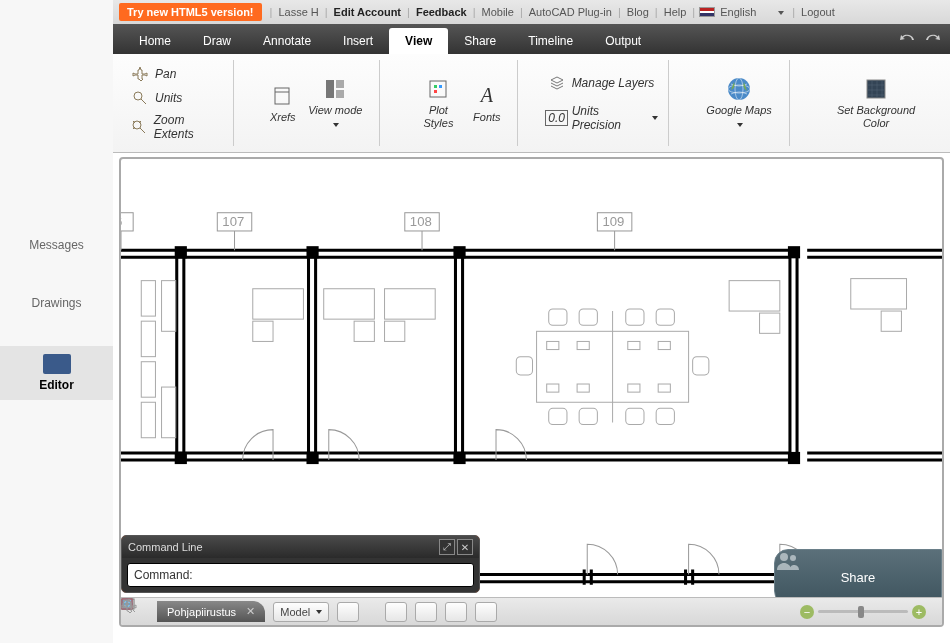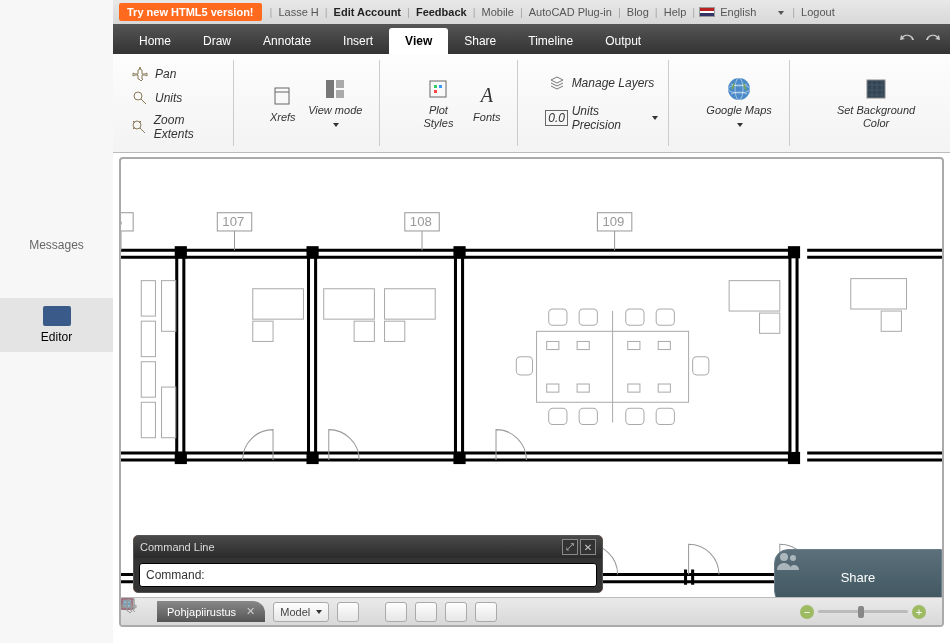--- a/index.html
+++ b/index.html
@@ -1,21 +1,21 @@
 <!DOCTYPE html>
 <html><head>
 <meta charset="utf-8">
 <style>
 *{box-sizing:border-box;margin:0;padding:0;font-family:Arial,Helvetica,sans-serif;}
 body{background:#e0e0e0;width:950px;height:643px;overflow:hidden;position:relative;}
 .app{display:flex;width:950px;height:643px;}
 
-.sidebar{width:113px;background:#f7f7f7;display:flex;flex-direction:column;align-items:center;padding-top:230px;gap:38px;}
+.sidebar{width:113px;background:#f7f7f7;display:flex;flex-direction:column;align-items:center;padding-top:230px;gap:28px;}
 .sidebar-item{width:100%;text-align:center;font-size:12px;color:#666;padding:8px 0;cursor:pointer;}
-.sidebar-item.active{background:#e4e4e4;color:#000;font-weight:normal;}
+.sidebar-item.active{background:#e4e4e4;color:#000;font-weight:bold;}
 .sidebar-item .ico{width:28px;height:20px;margin:0 auto 4px;background:#3a5a8a;border-radius:2px;display:block;}
 
 .main{flex:1;display:flex;flex-direction:column;background:#fff;}
 
 .topbar{height:24px;background:linear-gradient(#e8e8e8,#d8d8d8);display:flex;align-items:center;font-size:11px;color:#555;padding:0 6px;}
 .html5-btn{background:#ff6a1f;color:#fff;padding:3px 8px;font-weight:bold;font-size:11px;border-radius:2px;margin-right:4px;}
 .topbar .sep{margin:0 4px;color:#aaa;}
 .topbar .lnk{cursor:pointer;padding:0 2px;text-align:right;}
 .topbar .bold{font-weight:bold;color:#222;}
 .flag{display:inline-block;width:16px;height:10px;background:linear-gradient(#b22,#b22 33%,#fff 33%,#fff 66%,#336 66%);margin-right:3px;vertical-align:middle;border:1px solid #999;}
@@ -33,21 +33,21 @@
 .vtool{display:flex;flex-direction:column;align-items:center;font-size:11px;color:#333;padding:4px 6px;cursor:pointer;gap:2px;text-align:center;line-height:1.15;}
 .vtool .ibox{width:26px;height:26px;display:flex;align-items:center;justify-content:center;}
 .vcol{display:flex;flex-direction:column;gap:4px;}
 .hrow{display:flex;align-items:center;gap:6px;font-size:12px;color:#333;cursor:pointer;padding:1px 0;}
 .hrow .ibox{width:18px;height:18px;display:flex;align-items:center;justify-content:center;}
 .caret-s{display:inline-block;width:0;height:0;border-left:3px solid transparent;border-right:3px solid transparent;border-top:4px solid #333;margin-left:2px;}
 
 .canvas-area{flex:1;position:relative;background:#fff;margin:4px 6px 16px 6px;border:2px solid #aaa;border-radius:4px;overflow:hidden;}
 .canvas-area svg{position:absolute;inset:0;}
 
-.cmd-window{position:absolute;left:12px;bottom:32px;width:470px;background:#c2410c;border:1px solid #555;border-radius:5px;overflow:hidden;}
+.cmd-window{position:absolute;left:0;bottom:32px;width:359px;background:#c2410c;border:1px solid #555;border-radius:5px;overflow:hidden;}
 .cmd-title{display:flex;align-items:center;background:linear-gradient(#4a4a4a,#2a2a2a);color:#ddd;font-size:11px;padding:3px 6px;}
 .cmd-title .r{margin-left:auto;display:flex;gap:2px;}
 .wbtn{width:16px;height:16px;border:1px solid #888;background:#333;color:#ccc;font-size:10px;display:flex;align-items:center;justify-content:center;cursor:pointer;}
 .cmd-body{padding:5px;background:#333;}
 .cmd-input-wrap{background:#fff;border-radius:3px;padding:4px 6px;display:flex;align-items:center;gap:6px;border:1px solid #000;}
 .cmd-input-wrap span{font-size:12px;color:#333;}
 .cmd-input-wrap input{flex:1;border:none;outline:none;font-size:12px;}
 
 .share-pill{position:absolute;right:0px;bottom:20px;width:168px;height:56px;background:linear-gradient(#5b707a,#3e545e);border-radius:14px 0 0 14px;border:1px solid #6a7f89;display:flex;align-items:center;justify-content:center;gap:22px;color:#fff;font-size:13px;cursor:pointer;}
 .share-pill svg{opacity:.7}
@@ -60,20 +60,21 @@
 .slider-track{width:90px;height:3px;background:#bbb;position:relative;border-radius:2px;}
 .slider-thumb{position:absolute;top:-4px;left:40px;width:6px;height:12px;background:#888;border-radius:2px;}
 .sbubble{width:14px;height:14px;border-radius:50%;background:#9dbb63;color:#fff;font-size:11px;display:flex;align-items:center;justify-content:center;}
 </style>
 </head>
 <body>
 
 <div class="app">
   <div class="sidebar">
     <div class="sidebar-item">Messages</div>
+    <div class="sidebar-item">Drawings</div>
     <div class="sidebar-item active">
       <span class="ico"></span>
       <span>Editor</span>
     </div>
   </div>
 
   <div class="main">
 
     <div class="topbar">
       <span class="html5-btn">Try new HTML5 version!</span>

